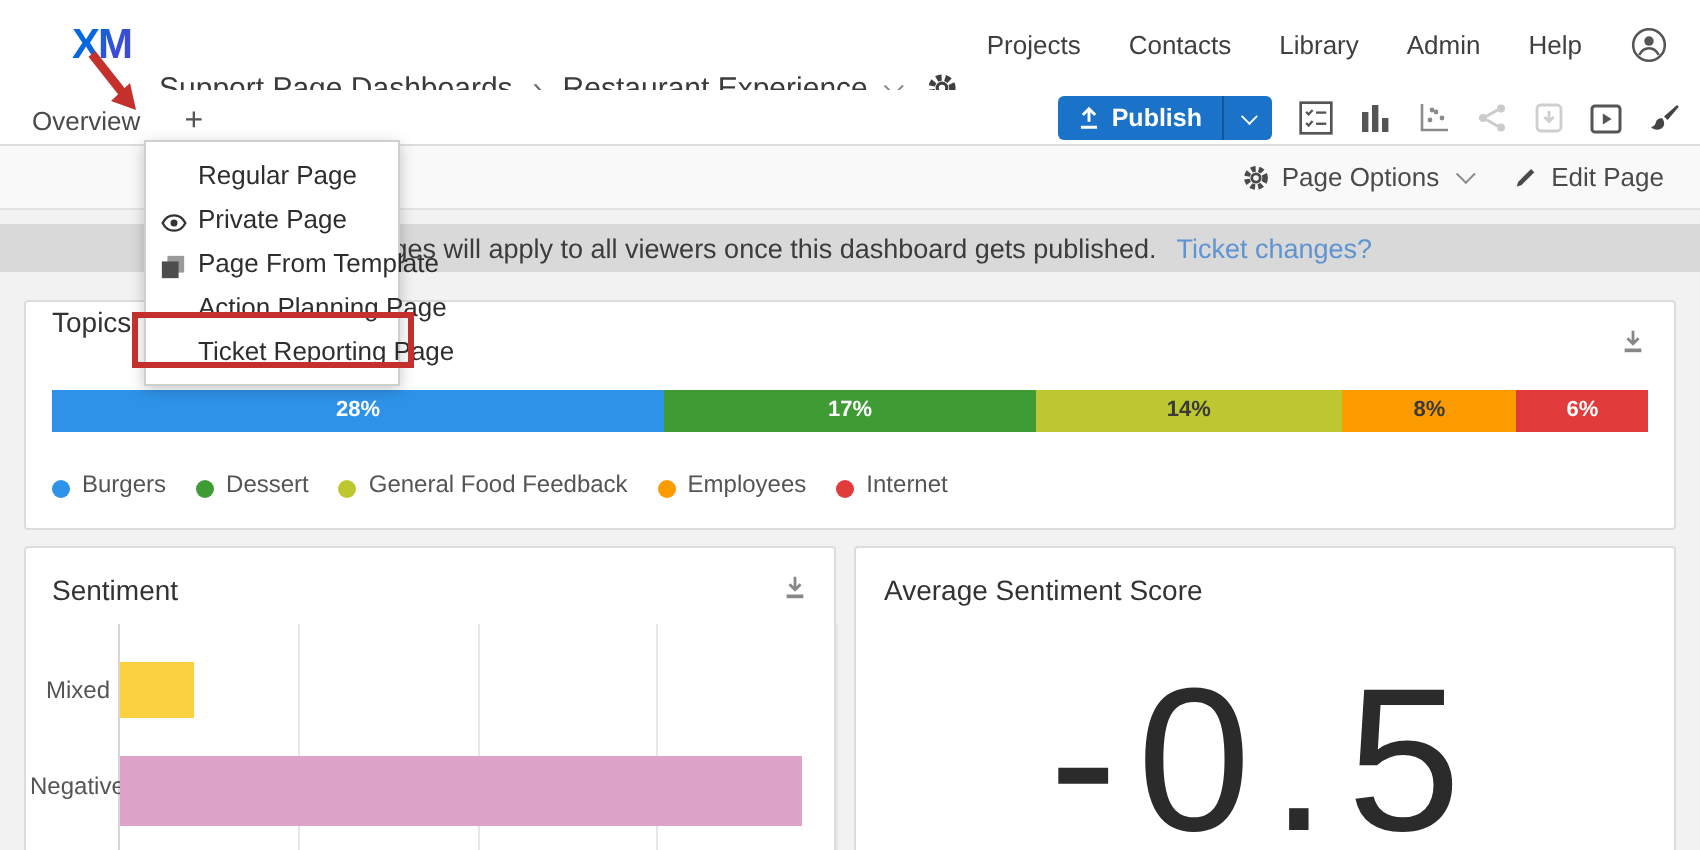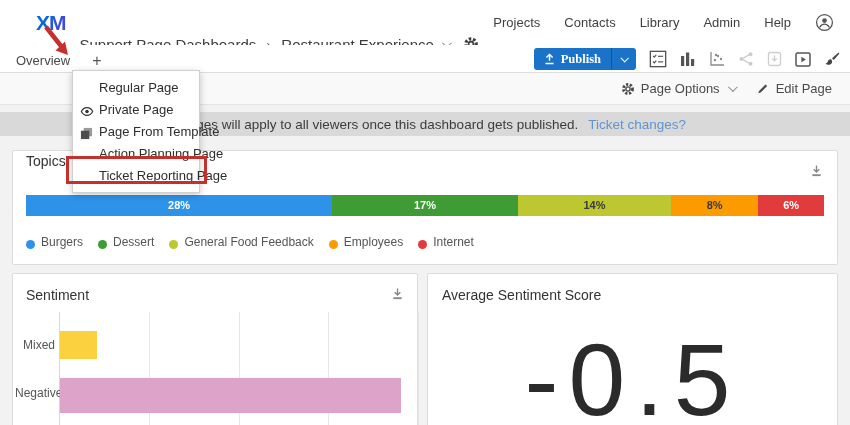--- a/index.html
+++ b/index.html
@@ -18,21 +18,21 @@
   .topnav span { cursor:pointer; }
   .avatar { display:flex; align-items:center; }
 
   
   .tabrow { position:absolute; top:45px; left:0; width:850px; height:28px; background:#fff; border-bottom:1px solid #ddd; display:flex; align-items:flex-end; }
   .tab { margin-left:16px; font-size:13px; color:#4a4a4a; position:relative; padding-bottom:4px; cursor:pointer; }
   .tab .underline { position:absolute; left:-2px; right:-2px; bottom:-5px; height:3px; background:#1674c9; }
   .addpage { margin-left:22px; font-size:16px; color:#555; cursor:pointer; line-height:1; padding-bottom:3px;}
   .tab-actions { position:absolute; right:10px; top:0; height:28px; display:flex; align-items:center; gap:13px; }
   .pubbtn { display:flex; height:22px; background:#1a73c8; border-radius:3px; overflow:hidden; color:#fff; cursor:pointer; }
-  .pubbtn .main { display:flex; align-items:center; gap:6px; padding:0 10px; font-size:12.5px; font-weight:bold;font-family:Liberation Serif, serif; }
+  .pubbtn .main { display:flex; align-items:center; gap:6px; padding:0 10px; font-size:12.5px; font-weight:bold; }
   .pubbtn .drop { display:flex; align-items:center; padding:0 9px; border-left:1px solid rgba(0,0,0,.25); }
   .pubbtn .chev-w { width:6px; height:6px; border-right:1.8px solid #fff; border-bottom:1.8px solid #fff; transform:rotate(45deg) translateY(-1px); }
   .ibtn { display:flex; align-items:center; justify-content:center; cursor:pointer; }
 
   
   .subheader { position:absolute; top:73px; left:0; width:850px; height:32px; background:#f9f9f9; border-bottom:1px solid #e3e3e3; display:flex; align-items:center; justify-content:flex-end; gap:22px; padding-right:18px; font-size:13px; color:#4a4a4a; }
   .subitem { display:flex; align-items:center; gap:6px; cursor:pointer; }
 
   
   .notif { position:absolute; top:112px; left:0; width:850px; height:24px; background:#d9d9d9; display:flex; align-items:center; justify-content:center; gap:10px; font-size:13.5px; color:#3c3c3c; }

